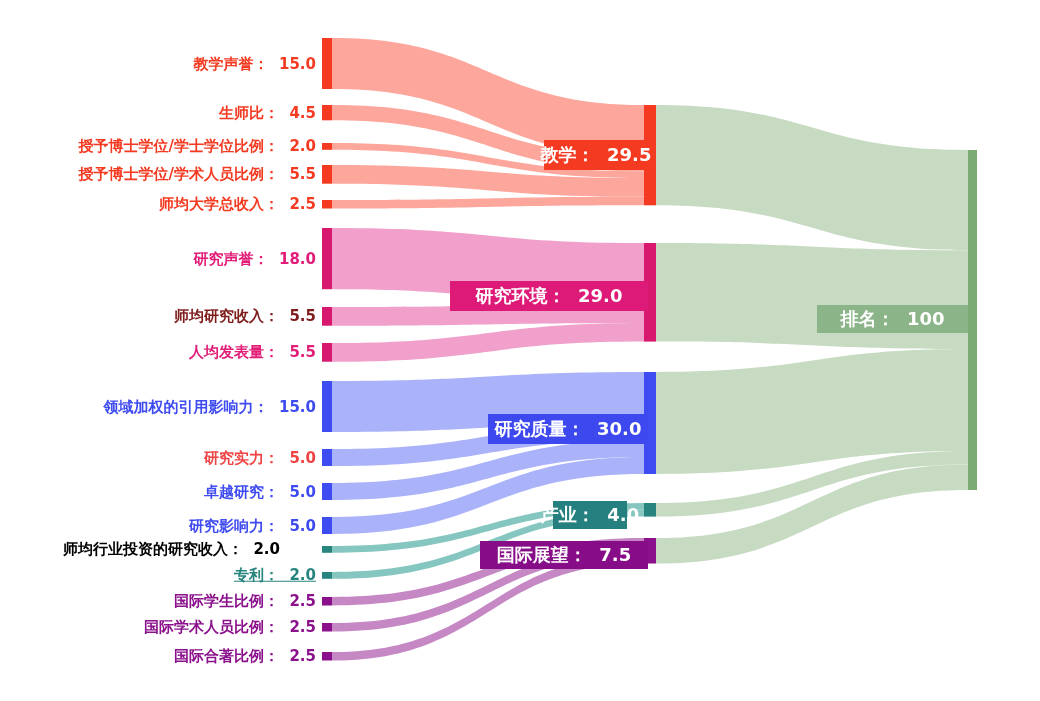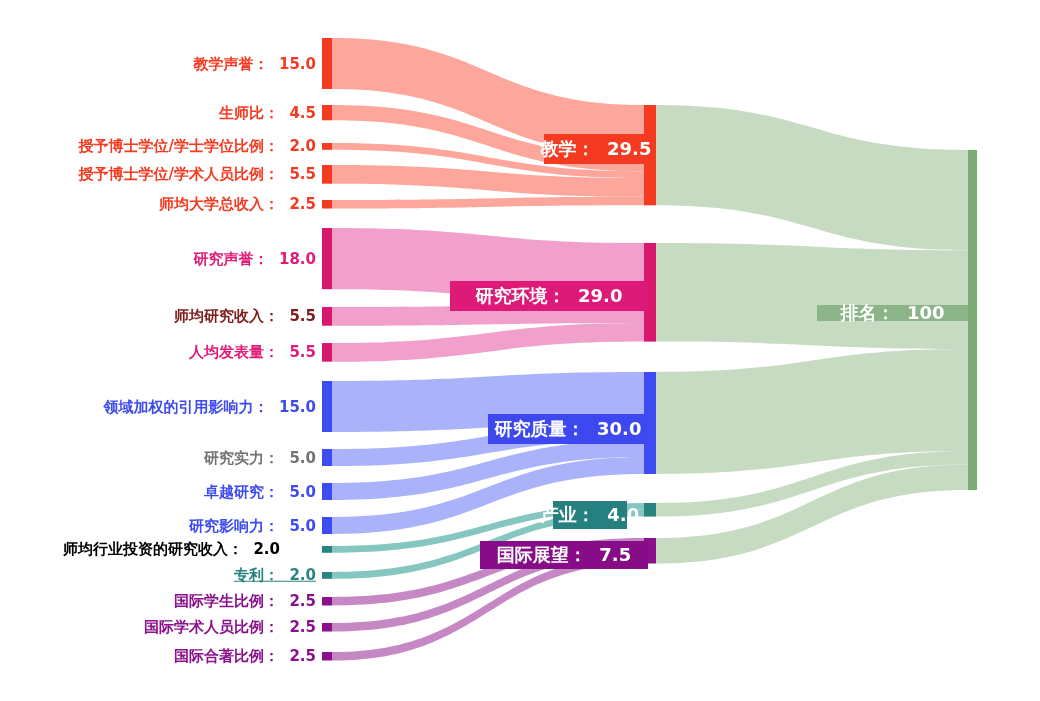--- a/index.html
+++ b/index.html
@@ -93,28 +93,28 @@
   <div id="labels-layer">
       <div class="left-label" style="right: 724px; top: 63.5px; color: rgb(244, 59, 34);">教学声誉：&nbsp;&nbsp;15.0</div>
       <div class="left-label" style="right: 724px; top: 112.65px; color: rgb(244, 59, 34);">生师比：&nbsp;&nbsp;4.5</div>
       <div class="left-label" style="right: 724px; top: 146.4px; color: rgb(244, 59, 34);">授予博士学位/学士学位比例：&nbsp;&nbsp;2.0</div>
       <div class="left-label" style="right: 724px; top: 174.35px; color: rgb(244, 59, 34);">授予博士学位/学术人员比例：&nbsp;&nbsp;5.5</div>
       <div class="left-label" style="right: 724px; top: 204.25px; color: rgb(244, 59, 34);">师均大学总收入：&nbsp;&nbsp;2.5</div>
       <div class="left-label" style="right: 724px; top: 258.6px; color: rgb(226, 29, 120);">研究声誉：&nbsp;&nbsp;18.0</div>
       <div class="left-label" style="right: 724px; top: 316.35px; color: #7f1d1d;">师均研究收入：&nbsp;&nbsp;5.5</div>
       <div class="left-label" style="right: 724px; top: 352.35px; color: rgb(226, 29, 120);">人均发表量：&nbsp;&nbsp;5.5</div>
       <div class="left-label" style="right: 724px; top: 406.5px; color: rgb(62, 75, 240);">领域加权的引用影响力：&nbsp;&nbsp;15.0</div>
-      <div class="left-label" style="right: 724px; top: 457.5px; color: #737373;">研究实力：&nbsp;&nbsp;5.0</div>
+      <div class="left-label" style="right: 724px; top: 457.5px; color: #ef4444;">研究实力：&nbsp;&nbsp;5.0</div>
       <div class="left-label" style="right: 724px; top: 491.5px; color: rgb(62, 75, 240);">卓越研究：&nbsp;&nbsp;5.0</div>
       <div class="left-label" style="right: 724px; top: 525.5px; color: rgb(62, 75, 240);">研究影响力：&nbsp;&nbsp;5.0</div>
       <div class="left-label" style="right: 760px; top: 549.4px; color: #000000;">师均行业投资的研究收入：&nbsp;&nbsp;2.0</div>
       <div class="left-label" style="right: 724px; top: 575.4px; color: rgb(40, 132, 126); text-decoration: underline;">专利：&nbsp;&nbsp;2.0</div>
       <div class="left-label" style="right: 724px; top: 601.25px; color: rgb(139, 17, 140);">国际学生比例：&nbsp;&nbsp;2.5</div>
       <div class="left-label" style="right: 724px; top: 627.25px; color: rgb(139, 17, 140);">国际学术人员比例：&nbsp;&nbsp;2.5</div>
       <div class="left-label" style="right: 724px; top: 656.25px; color: rgb(139, 17, 140);">国际合著比例：&nbsp;&nbsp;2.5</div>
-      <div class="node-box" style="left: 544px; top: 134px; width: 104px; height: 30px; background: rgb(244, 59, 34);">教学：&nbsp;&nbsp;29.5</div>
+      <div class="node-box" style="left: 544px; top: 140px; width: 104px; height: 30px; background: rgb(244, 59, 34);">教学：&nbsp;&nbsp;29.5</div>
       <div class="node-box" style="left: 450px; top: 281px; width: 198px; height: 30px; background: rgb(222, 26, 120);">研究环境：&nbsp;&nbsp;29.0</div>
       <div class="node-box" style="left: 488px; top: 414px; width: 160px; height: 30px; background: rgb(61, 73, 238);">研究质量：&nbsp;&nbsp;30.0</div>
       <div class="node-box" style="left: 553px; top: 501px; width: 74px; height: 28px; background: rgb(38, 128, 127);">产业：&nbsp;&nbsp;4.0</div>
       <div class="node-box" style="left: 480px; top: 541px; width: 168px; height: 28px; background: rgb(135, 13, 136);">国际展望：&nbsp;&nbsp;7.5</div>
-      <div class="node-box" style="left: 817px; top: 305px; width: 151px; height: 16px; background: rgb(140, 180, 137);">排名：&nbsp;&nbsp;100</div>
+      <div class="node-box" style="left: 817px; top: 305px; width: 151px; height: 28px; background: rgb(140, 180, 137);">排名：&nbsp;&nbsp;100</div>
     </div>
 </figure>
 
 </body></html>

